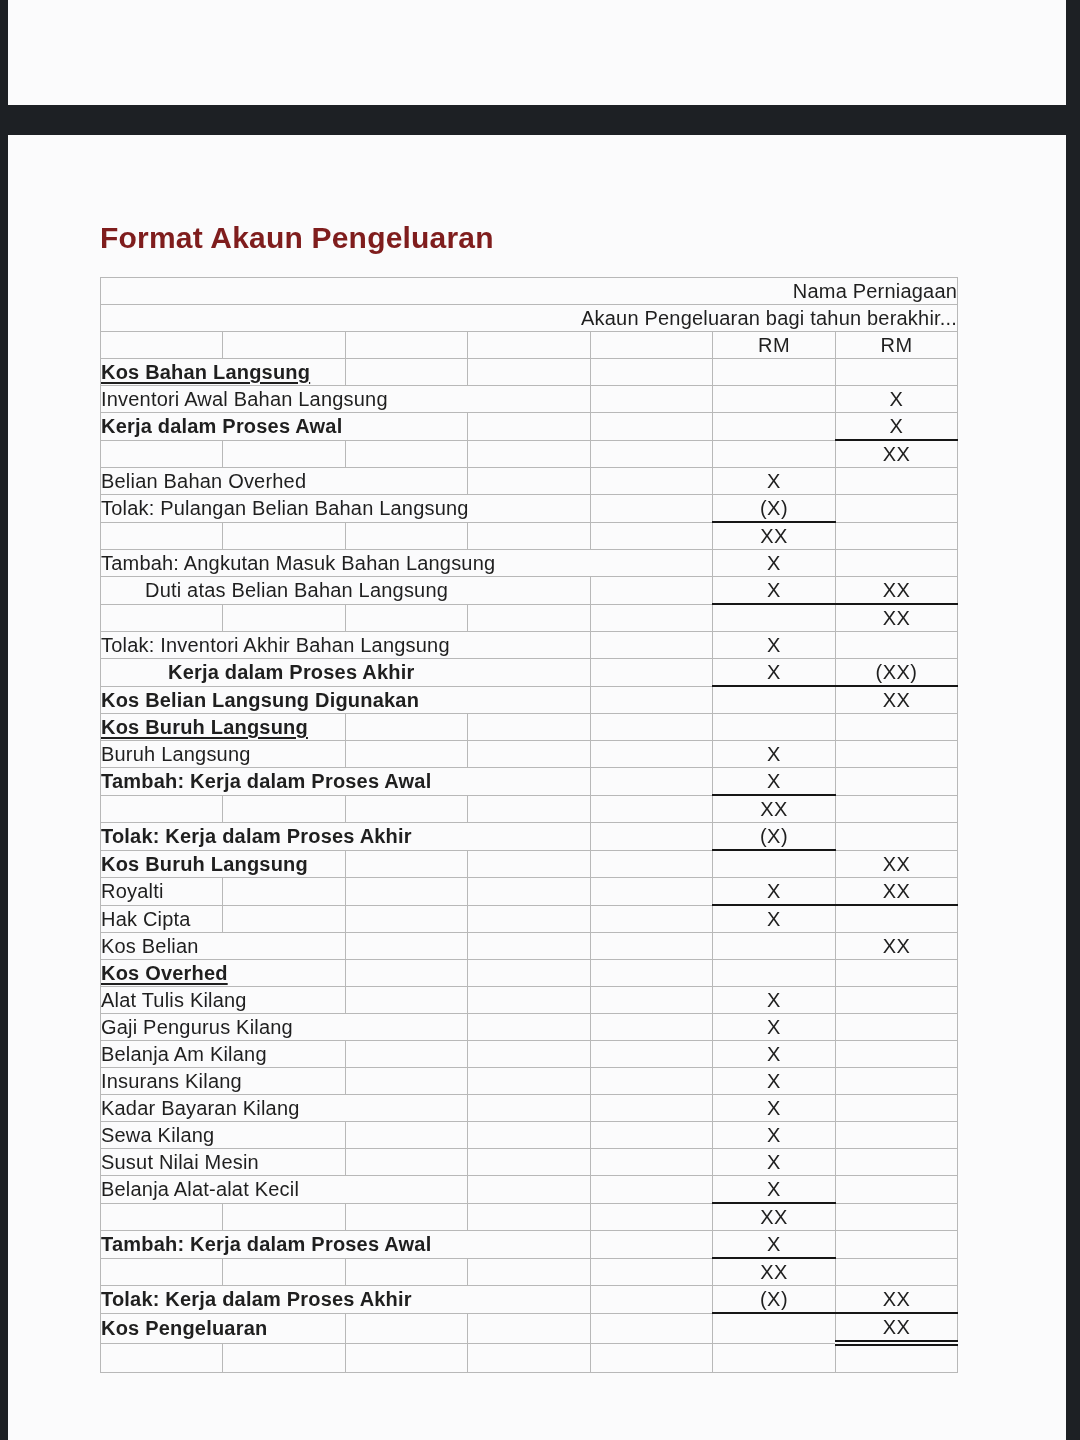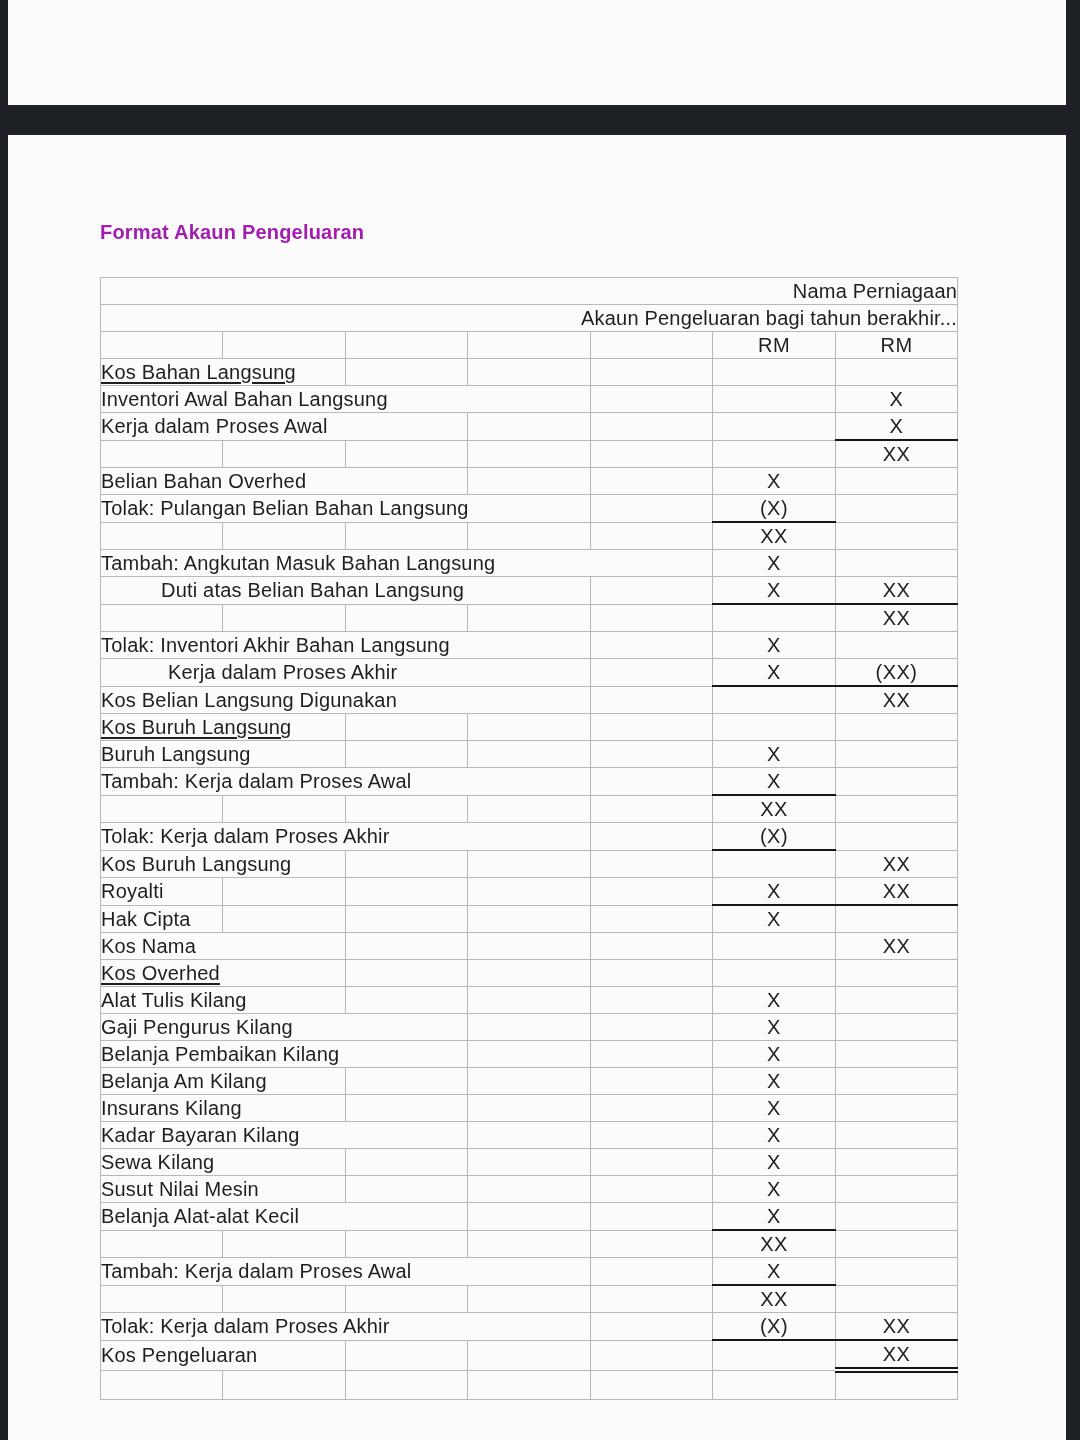--- a/index.html
+++ b/index.html
@@ -13,21 +13,21 @@
   .page {
     position: absolute;
     left: 8px; width: 1058px;
     background: #fbfbfc;
   }
   .page-prev { top: 0; height: 105px; }
   .page-main { top: 135px; height: 1305px; overflow: hidden; }
   .doc-title {
     position: absolute; left: 92px; top: 86px;
     margin: 0;
-    font-size: 20px; font-weight: 700; color: #a21caf;
+    font-size: 30px; font-weight: 700; color: #7f1d1d;
     letter-spacing: 0.2px;
   }
   table.acct {
     position: absolute; left: 92px; top: 142px;
     width: 857px;
     border-collapse: collapse;
     table-layout: fixed;
     color: #1f1f1f;
   }
   table.acct td {
@@ -37,21 +37,21 @@
     font-size: 20px;
     line-height: 26px;
     vertical-align: middle;
     white-space: nowrap;
     overflow: hidden;
   }
   td.hdr  { text-align: right; font-weight: 400; letter-spacing: 0.2px; }
   td.hdr2 { border-bottom: 3px solid #161616; }
   td.label { text-align: left; padding-left: 6px; letter-spacing: 0.2px; }
   td.val   { text-align: center; letter-spacing: 0.5px; }
-  .b { font-weight: 400; margin-left: 28px; }
+  .b { font-weight: 700; margin-left: 28px; }
   .u { text-decoration: underline; text-decoration-thickness: 2px; text-underline-offset: 3px; }
   .total { border-bottom: 2px solid #161616 !important; }
   .dbl   { border-bottom: 6px double #161616 !important; }
 </style>
 </head>
 <body>
 
 <div class="canvas">
   <div class="page page-prev"></div>
   <div class="page page-main">
@@ -133,21 +133,21 @@
             <td></td>
             <td class="val">XX</td>
             <td class="val"></td>
           </tr>
           <tr>
             <td colspan="5" class="label">Tambah: Angkutan Masuk Bahan Langsung</td>
             <td class="val">X</td>
             <td class="val"></td>
           </tr>
           <tr>
-            <td colspan="4" class="label" style="padding-left: 60px;">Duti atas Belian Bahan Langsung</td>
+            <td colspan="4" class="label" style="padding-left: 44px;">Duti atas Belian Bahan Langsung</td>
             <td></td>
             <td class="val total">X</td>
             <td class="val total">XX</td>
           </tr>
           <tr>
             <td colspan="1" class="label"></td>
             <td></td>
             <td></td>
             <td></td>
             <td></td>
@@ -229,21 +229,21 @@
           <tr>
             <td colspan="1" class="label">Hak Cipta</td>
             <td></td>
             <td></td>
             <td></td>
             <td></td>
             <td class="val">X</td>
             <td class="val"></td>
           </tr>
           <tr>
-            <td colspan="2" class="label">Kos Nama</td>
+            <td colspan="2" class="label">Kos Belian</td>
             <td></td>
             <td></td>
             <td></td>
             <td class="val"></td>
             <td class="val">XX</td>
           </tr>
           <tr>
             <td colspan="2" class="label b u">Kos Overhed</td>
             <td></td>
             <td></td>
@@ -254,27 +254,20 @@
           <tr>
             <td colspan="2" class="label">Alat Tulis Kilang</td>
             <td></td>
             <td></td>
             <td></td>
             <td class="val">X</td>
             <td class="val"></td>
           </tr>
           <tr>
             <td colspan="3" class="label">Gaji Pengurus Kilang</td>
-            <td></td>
-            <td></td>
-            <td class="val">X</td>
-            <td class="val"></td>
-          </tr>
-          <tr>
-            <td colspan="3" class="label">Belanja Pembaikan Kilang</td>
             <td></td>
             <td></td>
             <td class="val">X</td>
             <td class="val"></td>
           </tr>
           <tr>
             <td colspan="2" class="label">Belanja Am Kilang</td>
             <td></td>
             <td></td>
             <td></td>

